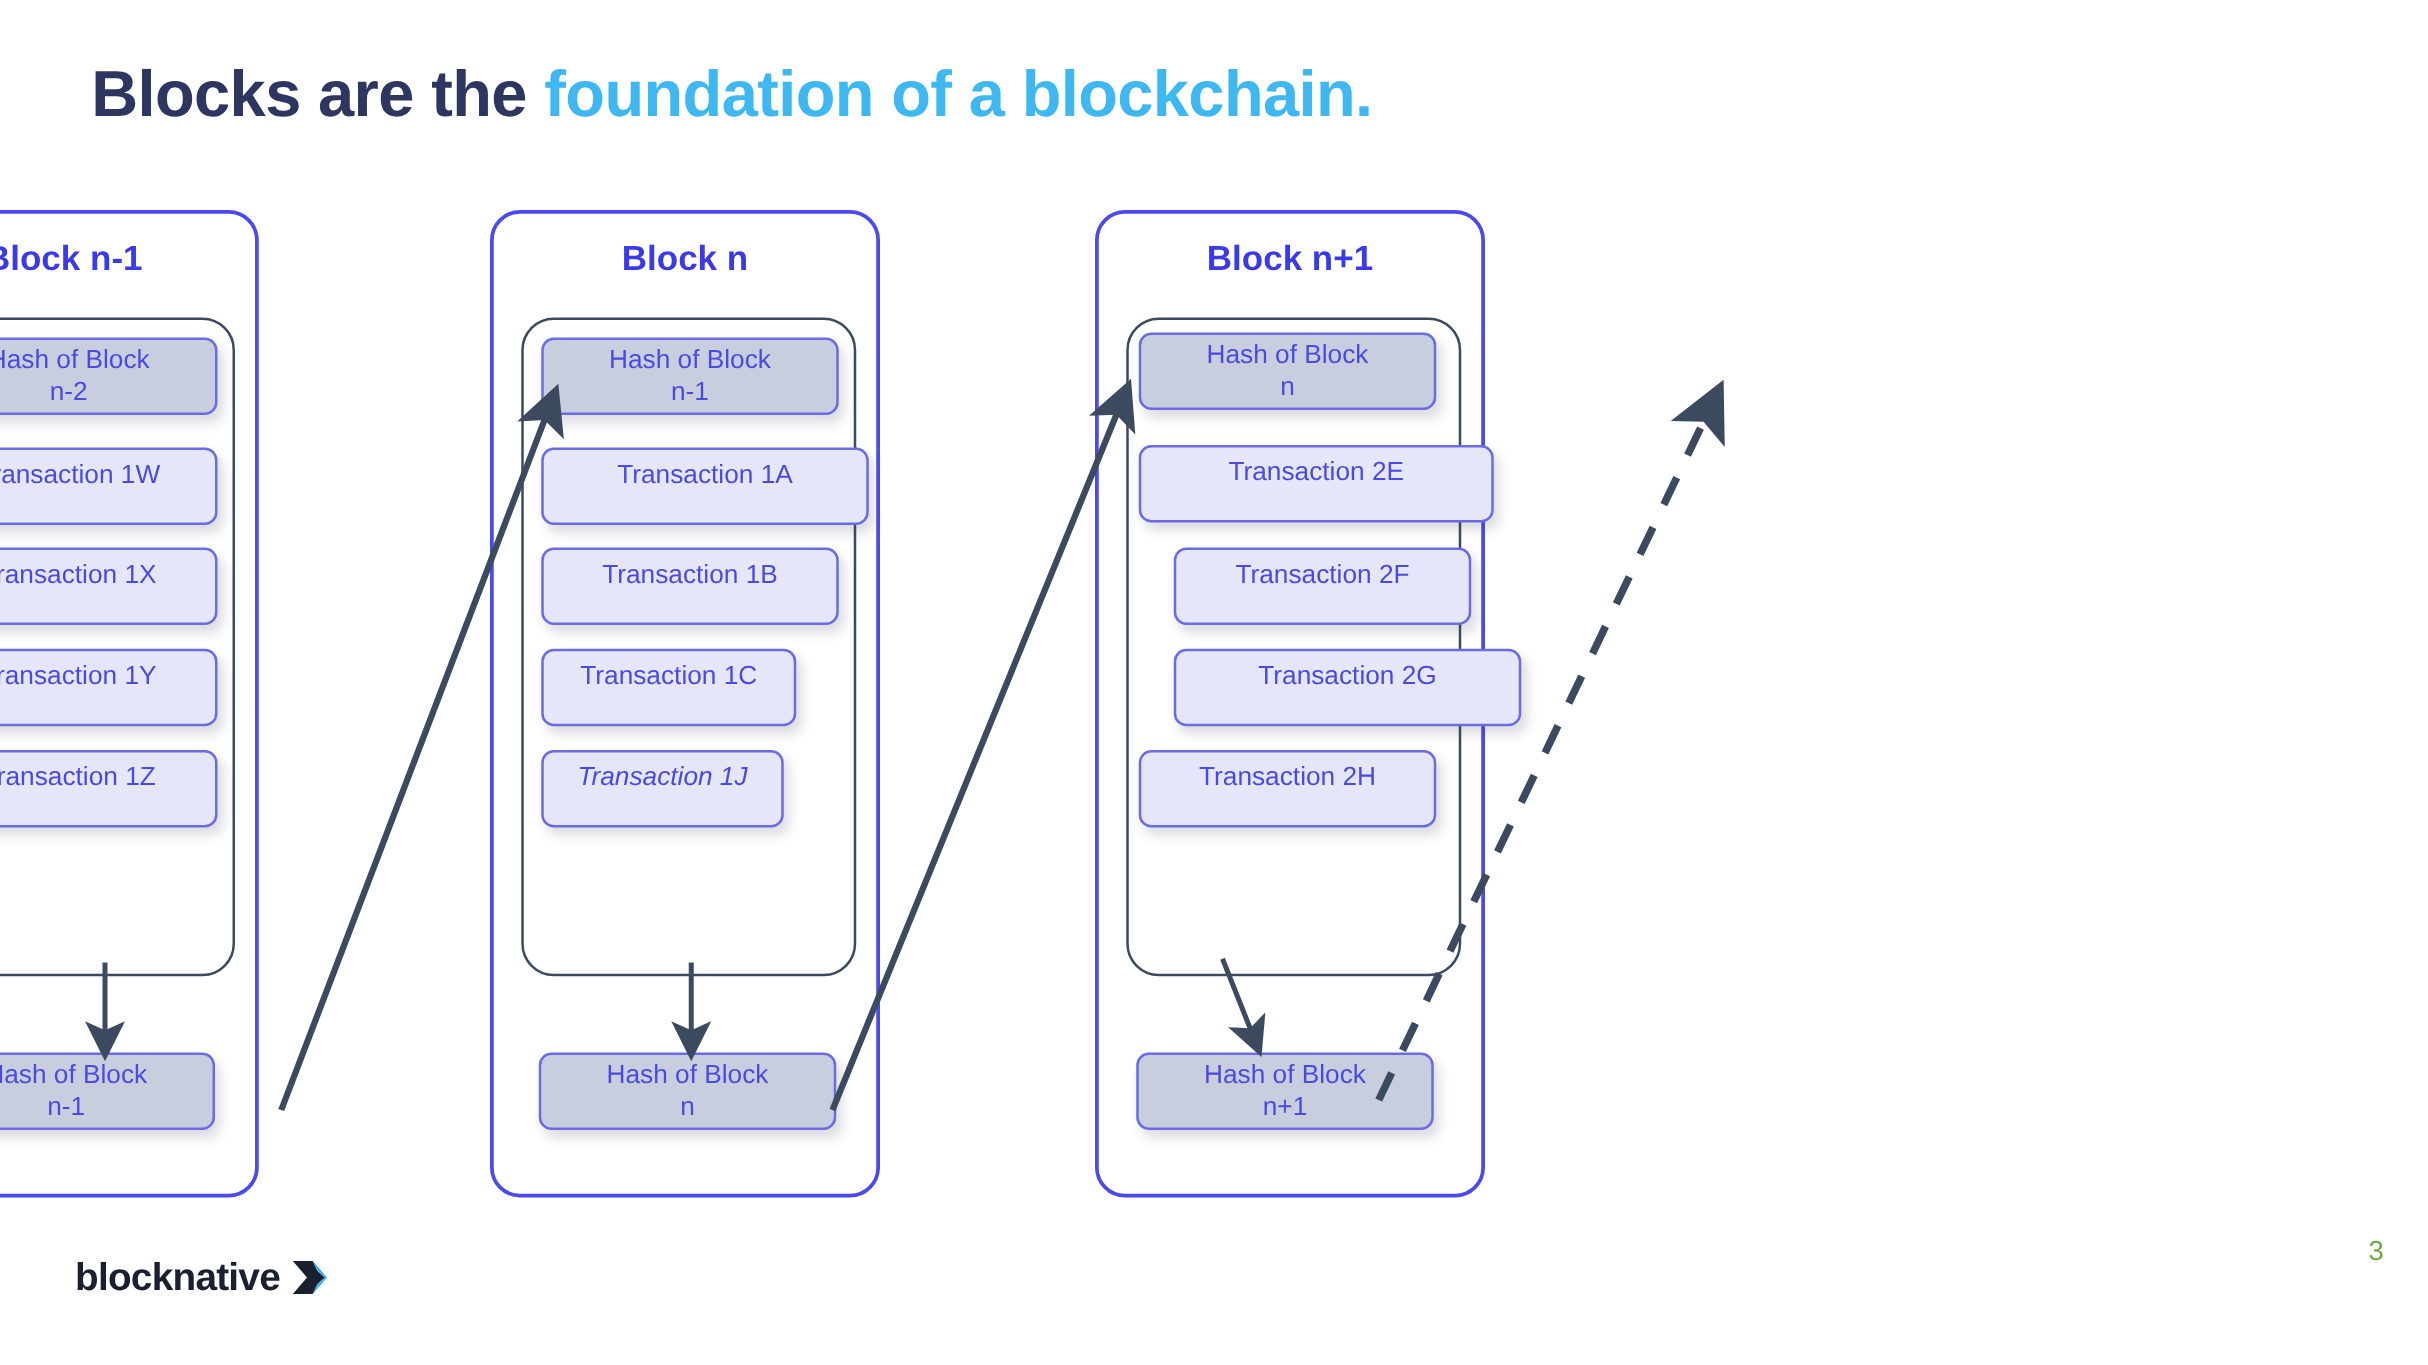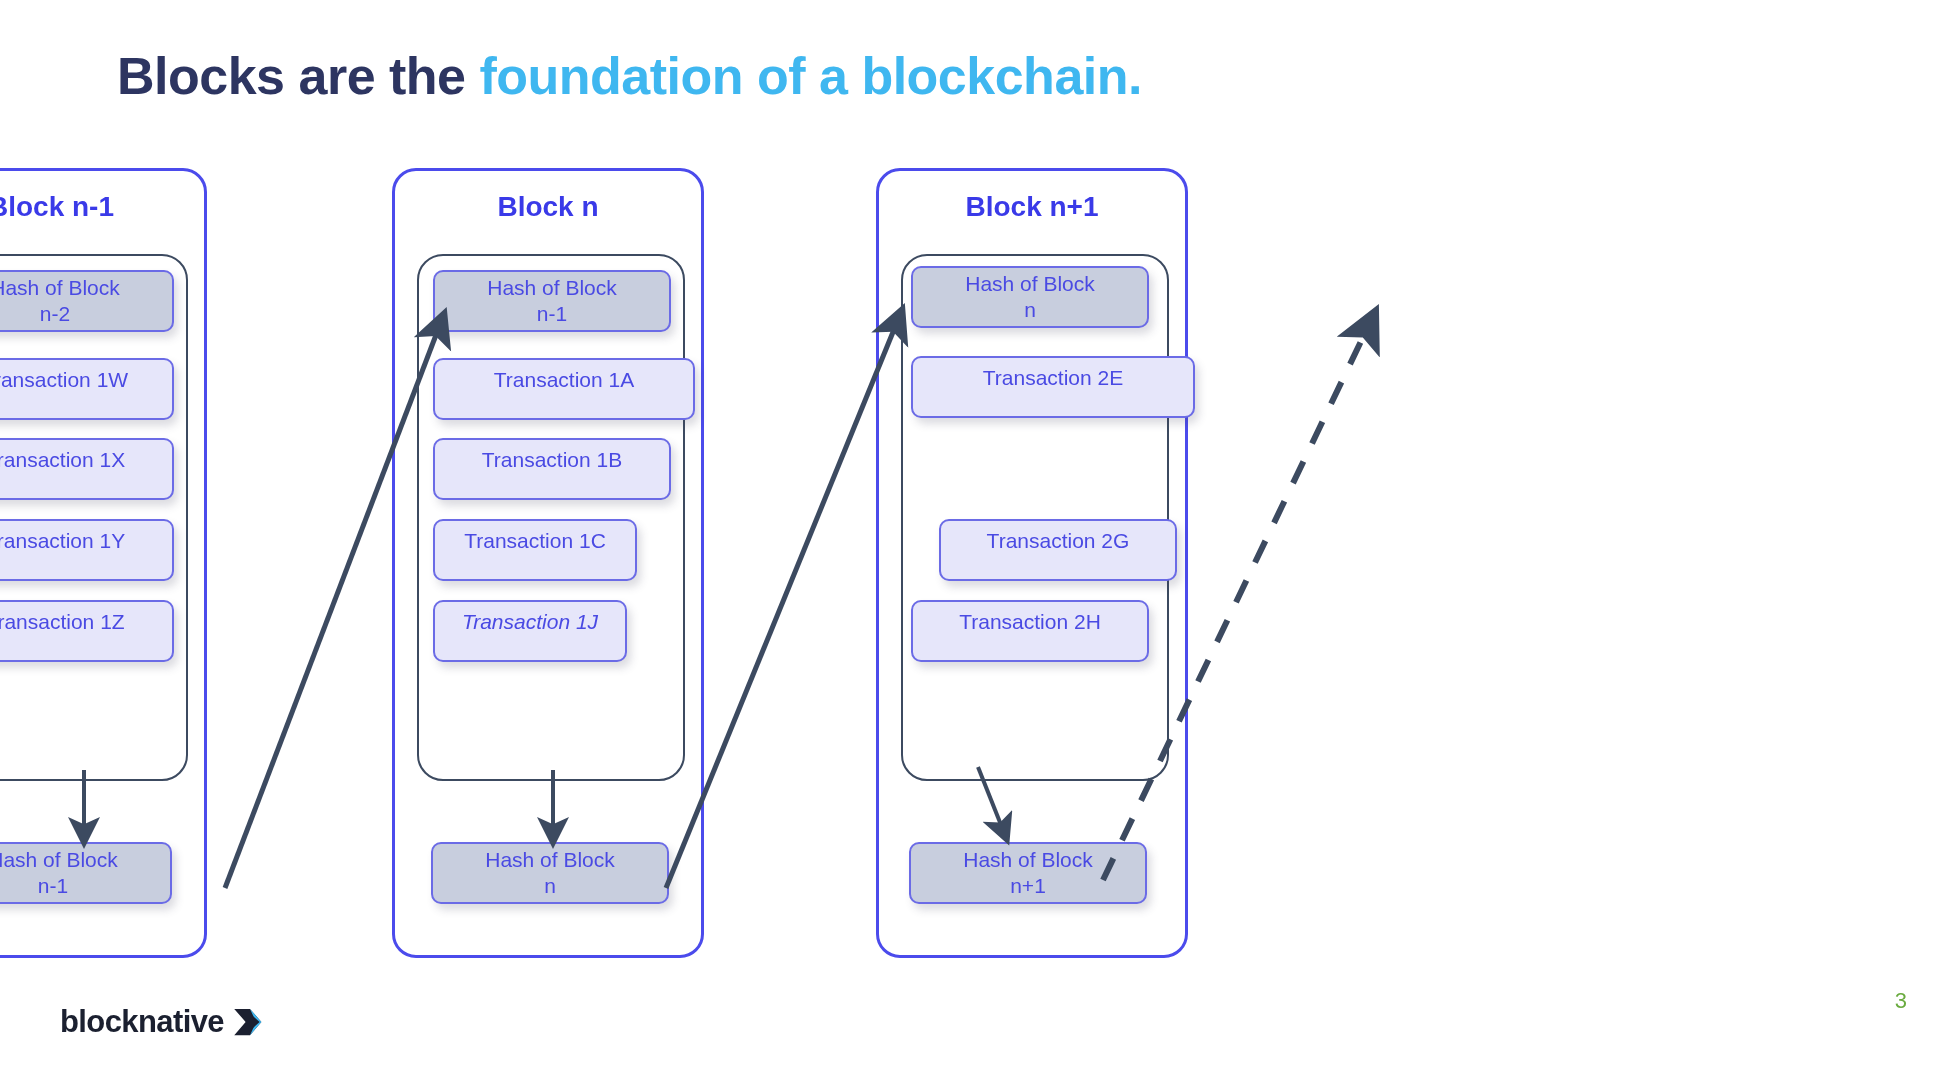--- a/index.html
+++ b/index.html
@@ -14,21 +14,21 @@
 
   
   .title{
     position:absolute;
     left:73px; top:46px;
     font-size:52px;
     font-weight:bold;
     letter-spacing:-0.5px;
     white-space:nowrap;
   }
-  .title .t-dark{color:#2d3561;margin-left:44px;}
+  .title .t-dark{color:#2d3561;}
   .title .t-accent{color:#3fb7f0;}
 
   
   .block{
     position:absolute;
     top:168px;
     width:312px;
     height:790px;
     border:3px solid #4b4bec;
     border-radius:24px;
@@ -166,21 +166,22 @@
     <div class="card bottomhash" style="left:36px;top:671px;width:238px;">Hash of Block
 n</div>
   </div>
 
   <div class="block" id="block-2">
     <div class="block-title">Block n+1</div>
     <div class="inner">
       <div class="card hash" style="left:8px;top:10px;width:238px;">Hash of Block
 n</div>
       <div class="card tx" style="left:8px;top:100px;width:284px;">Transaction 2E</div>
-      <div class="card tx" style="left:36px;top:263px;width:238px;">Transaction 2G</div>
+      <div class="card tx" style="left:36px;top:182px;width:238px;">Transaction 2F</div>
+      <div class="card tx" style="left:36px;top:263px;width:278px;">Transaction 2G</div>
       <div class="card tx" style="left:8px;top:344px;width:238px;">Transaction 2H</div>
     </div>
     <div class="card bottomhash" style="left:30px;top:671px;width:238px;">Hash of Block
 n+1</div>
   </div>
 
   <svg class="arrows" width="1942" height="1092" viewBox="0 0 1942 1092">
     <defs>
       <marker id="ah" markerWidth="9" markerHeight="9" refX="6.5" refY="4" orient="auto" markerUnits="strokeWidth">
         <path d="M0,0 L8,4 L0,8 L1.8,4 z" fill="#3c4a60"></path>

